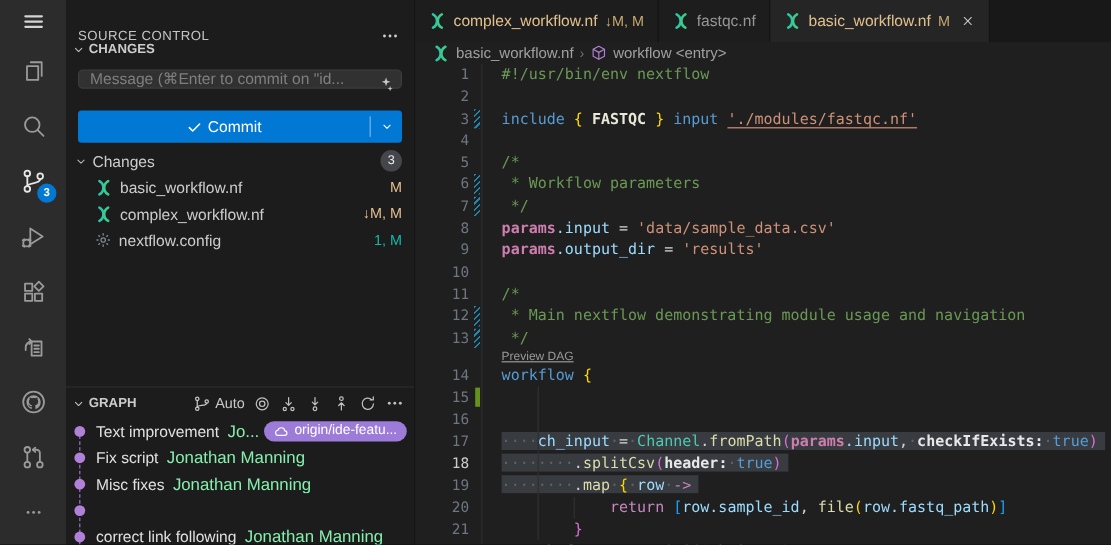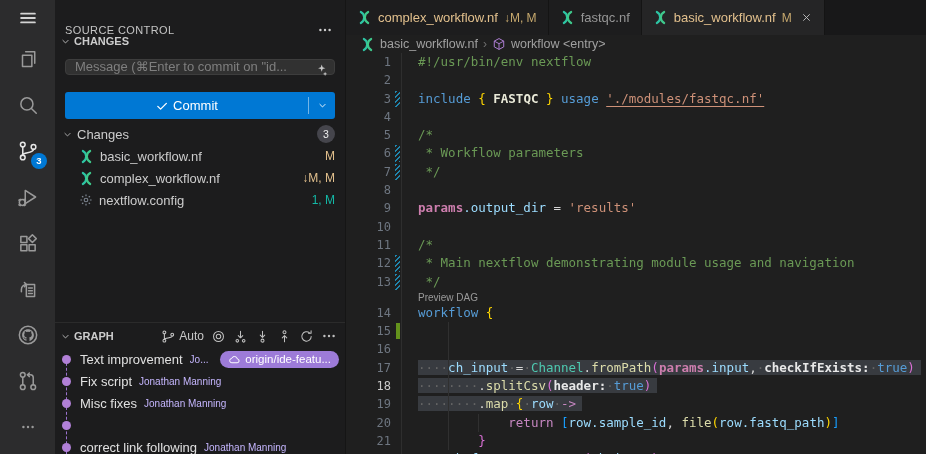--- a/index.html
+++ b/index.html
@@ -57,21 +57,21 @@
   .graph-sec{ position:absolute; top:322px; left:0; right:0; bottom:0; border-top:1px solid #2b2b2b; }
   .hd-graph{ top:1px; }
   .graph-tools{ margin-left:auto; display:flex; align-items:center; gap:7px; color:#c0c0c0; }
   .graph-auto{ display:flex; align-items:center; gap:3px; font-weight:normal; font-size:12px; color:#c8c8c8; }
   .commit-list{ position:absolute; top:25px; left:0; right:0; bottom:0; overflow:hidden; }
   .cline{ position:absolute; left:11px; top:10px; bottom:0; border-left:1px dashed #9b72cf; }
   .commit-row{ height:22px; display:flex; align-items:center; padding:0 6px 0 7px;
     font-size:13px; color:#e0e0e0; white-space:nowrap; overflow:hidden; cursor:pointer; position:relative; }
   .commit-dot{ width:9px; height:9px; border-radius:50%; background:#b180d7; flex:none;
     margin-right:9px; z-index:1; }
-  .commit-author{ color:#c4b5fd; font-size:10px; margin-left:7px; overflow:hidden; }
+  .commit-author{ color:#86efac; font-size:14px; margin-left:7px; overflow:hidden; }
   .ref-pill{ margin-left:auto; flex:none; display:flex; align-items:center; gap:4px;
     background:#9d7bd8; color:#fff; font-size:11.5px; height:17px; border-radius:9px;
     padding:0 8px; }
 
   
   .editor{ position:absolute; left:345px; top:0; right:0; bottom:0; background:#1f1f1f;
     border-left:1px solid #151515; }
   .tabbar{ position:absolute; top:0; left:0; right:0; height:35px; background:#181819;
     display:flex; }
   .tab{ display:flex; align-items:center; gap:6px; padding:0 11px; font-size:13px;
@@ -91,21 +91,21 @@
   .crow{ height:18.3px; line-height:18.3px; display:flex; }
   .ln{ width:45px; flex:none; text-align:right; color:#6e7681; font-size:12px; }
   .ln.cur{ color:#cccccc; }
   .gut{ width:27px; flex:none; position:relative; }
   .dec{ position:absolute; left:4px; top:1px; bottom:1px; width:5px; }
   .dec.mod{ background-image:repeating-linear-gradient(135deg,#1f85ad 0px,#1f85ad 1.5px,transparent 1.5px,transparent 3.6px); }
   .dec.add{ background:#64921c; left:5px; width:4px; }
   .txt{ white-space:pre; color:#d4d4d4; }
   .selbg{ background:#383b40; padding-right:6px; }
   .lens{ height:13px; line-height:13px; font-family:"Liberation Sans", sans-serif;
-    font-size:10px; color:#9a9a9a; padding-left:72px; cursor:pointer; }
+    font-size:10px; color:#9a9a9a; padding-left:72px; cursor:pointer;text-decoration:underline; }
   .c{color:#6a9955} .k{color:#569cd6} .kc{color:#c586c0} .v{color:#9cdcfe}
   .pm{color:#cd7eae;font-weight:bold} .t{color:#4ec9b0} .f{color:#dcdcaa}
   .fb{color:#e9e9d8;font-weight:bold} .s{color:#ce9178}
   .sl{color:#ce9178;text-decoration:underline;text-underline-offset:3px}
   .w{color:#d4d4d4} .b1{color:#ffd700} .b2{color:#da70d6} .b3{color:#179fff}
   .pb{color:#e8e8e8;font-weight:bold} .ws{color:#646464}
 </style>
 </head>
 <body>
 
@@ -438,21 +438,21 @@
         <div class="crow">
           <span class="ln">2</span>
           <span class="gut"></span>
           <span class="txt"></span>
         </div>
         <div class="crow">
           <span class="ln">3</span>
           <span class="gut">
             <span class="dec mod"></span>
           </span>
-          <span class="txt"><span class="k">include </span><span class="b1">{ </span><span class="fb">FASTQC</span><span class="b1"> }</span><span class="k"> usage </span><span class="sl">'./modules/fastqc.nf'</span></span>
+          <span class="txt"><span class="k">include </span><span class="b1">{ </span><span class="fb">FASTQC</span><span class="b1"> }</span><span class="k"> input </span><span class="sl">'./modules/fastqc.nf'</span></span>
         </div>
         <div class="crow">
           <span class="ln">4</span>
           <span class="gut"></span>
           <span class="txt"></span>
         </div>
         <div class="crow">
           <span class="ln">5</span>
           <span class="gut"></span>
           <span class="txt"><span class="c">/*</span></span>
@@ -467,20 +467,21 @@
         <div class="crow">
           <span class="ln">7</span>
           <span class="gut">
             <span class="dec mod"></span>
           </span>
           <span class="txt"><span class="c"> */</span></span>
         </div>
         <div class="crow">
           <span class="ln">8</span>
           <span class="gut"></span>
+          <span class="txt"><span class="pm">params</span><span class="v">.input</span><span class="w"> = </span><span class="s">'data/sample_data.csv'</span></span>
         </div>
         <div class="crow">
           <span class="ln">9</span>
           <span class="gut"></span>
           <span class="txt"><span class="pm">params</span><span class="v">.output_dir</span><span class="w"> = </span><span class="s">'results'</span></span>
         </div>
         <div class="crow">
           <span class="ln">10</span>
           <span class="gut"></span>
           <span class="txt"></span>

